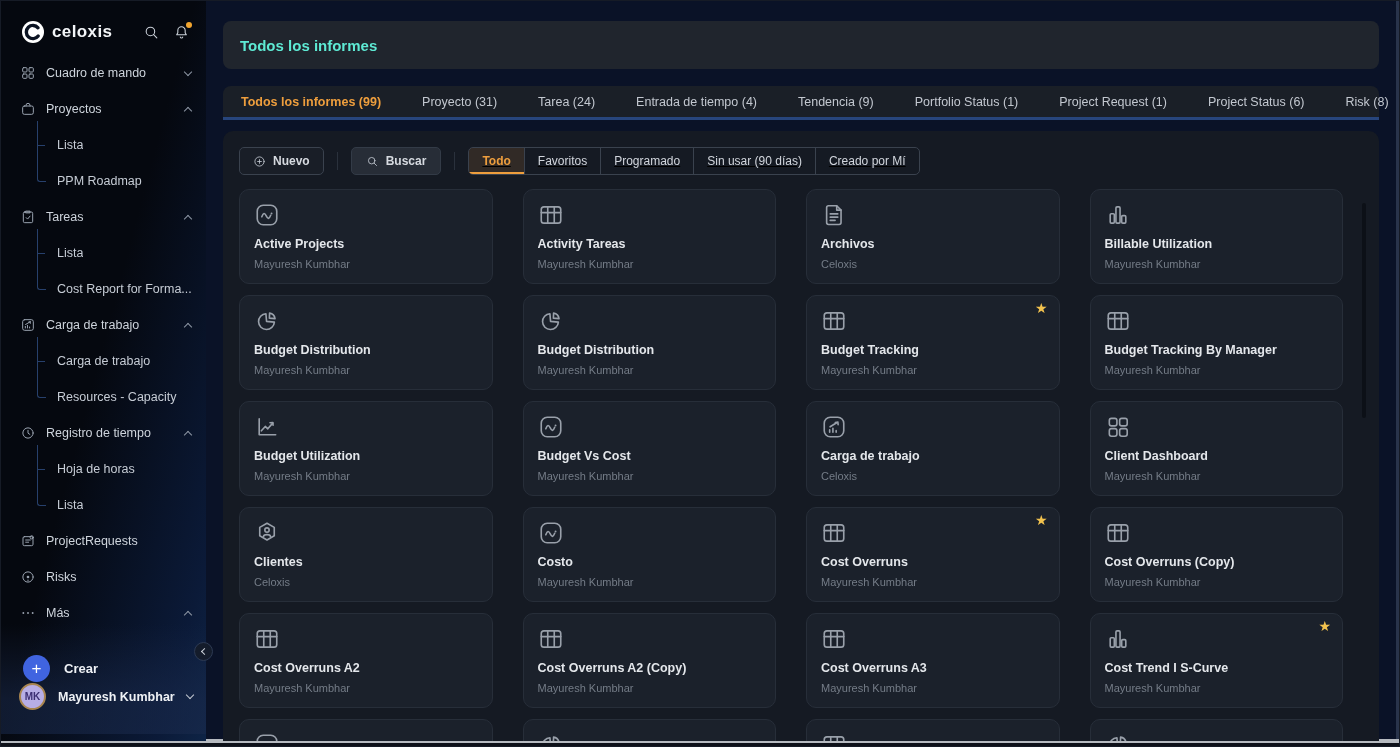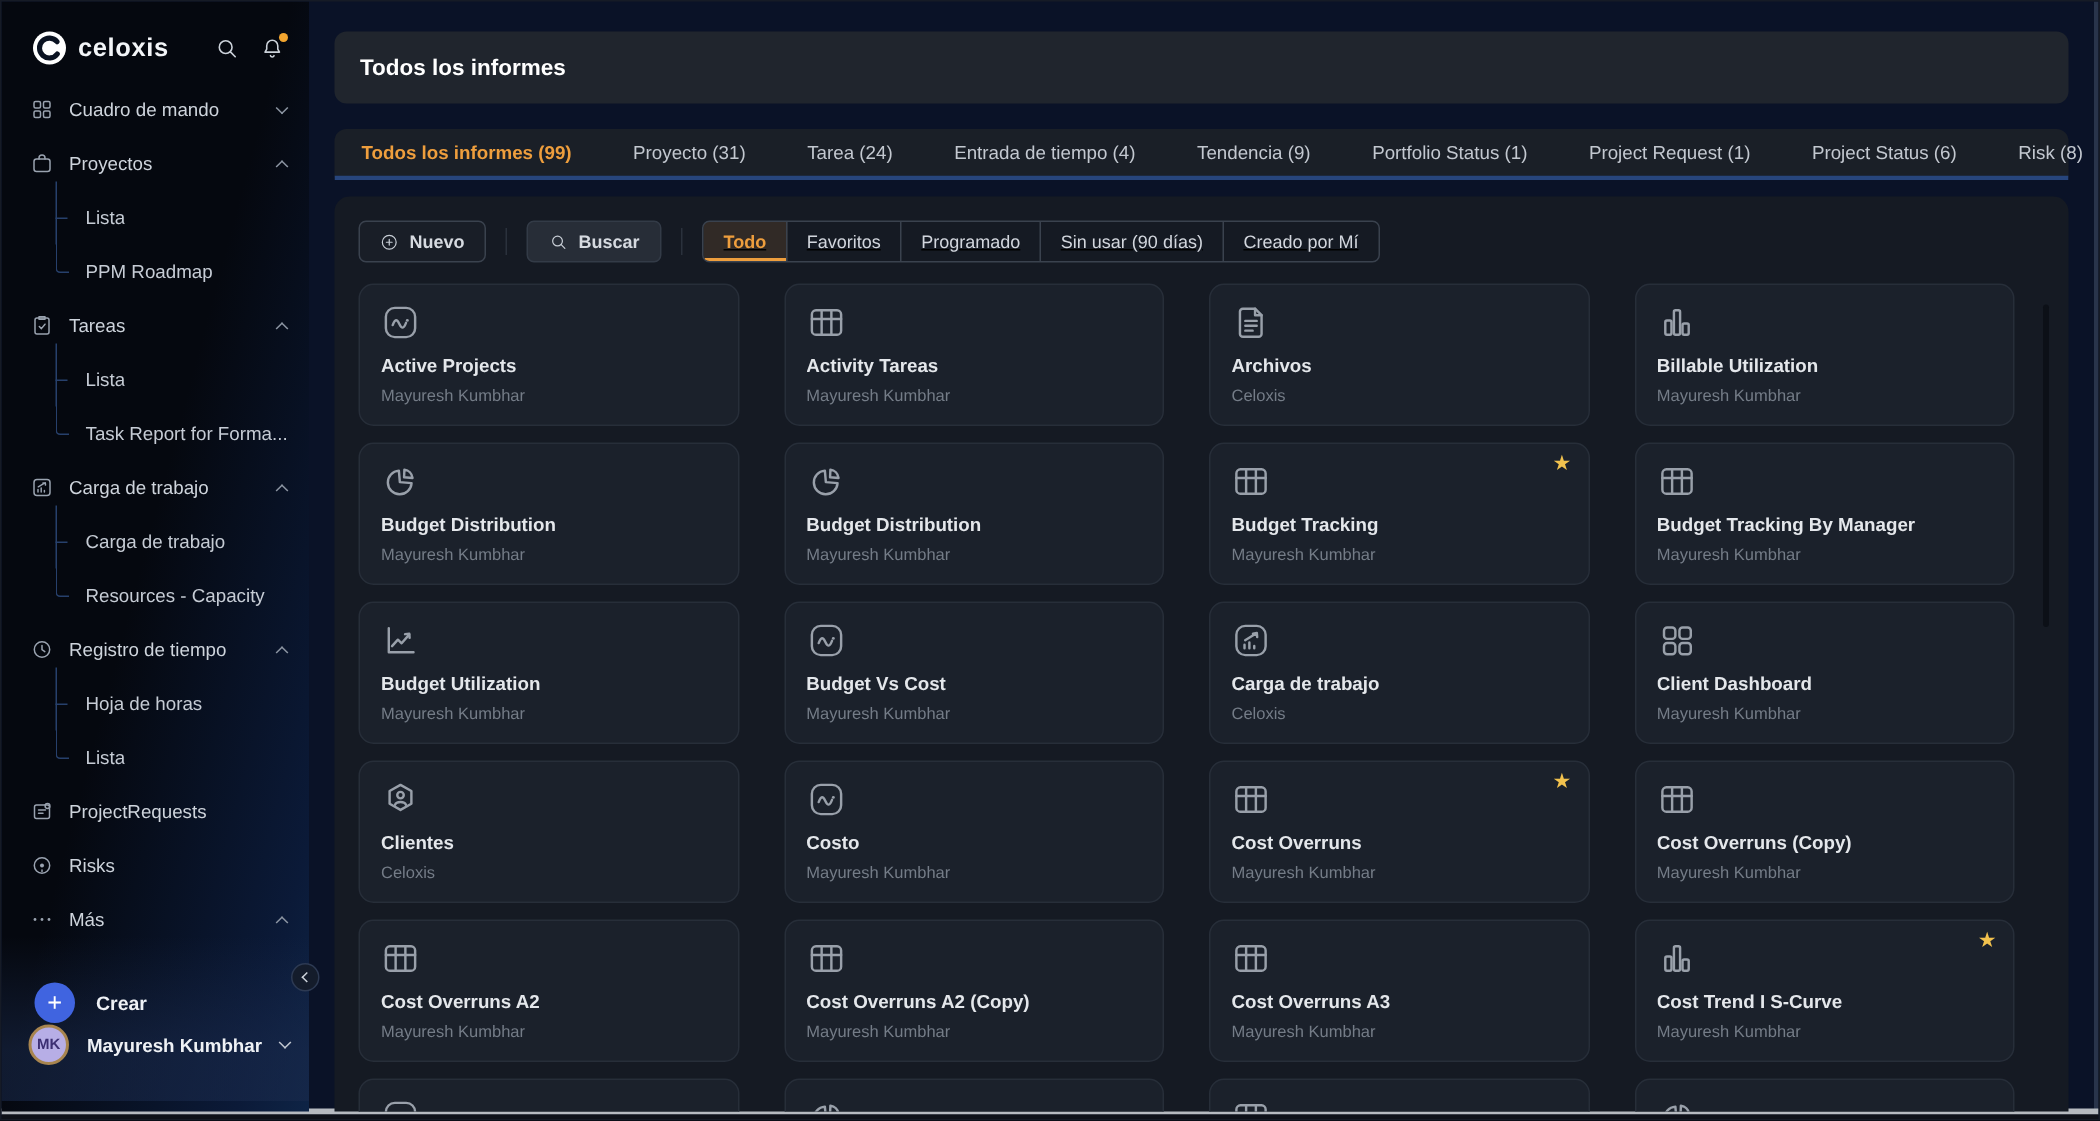--- a/index.html
+++ b/index.html
@@ -59,21 +59,21 @@
             border:2px solid #a8854f; color:#3c2f73; font-size:10px; font-weight:bold;
             display:flex; align-items:center; justify-content:center; }
   .user-name { color:#eef1f5; font-size:12.5px; font-weight:bold; }
   .user-row .chev-down { width:6px; height:6px; border-right:1.5px solid #c3c9d2;
             border-bottom:1.5px solid #c3c9d2; transform:rotate(45deg); margin-top:-3px; }
 
   
   .header-bar { position:absolute; left:222px; top:20px; width:1156px; height:48px;
                 background:#20252d; border-radius:8px; display:flex; align-items:center;
                 padding:0 17px; z-index:1; }
-  .page-title { color:#ffffff; font-size:15px; font-weight:bold; }
+  .page-title { color:#5eead4; font-size:15px; font-weight:bold; }
 
   .tab-bar { position:absolute; left:222px; top:85px; width:1156px; height:34px;
              background:#1a1f27; border-radius:8px 8px 0 0; border-bottom:3px solid #27457c;
              display:flex; align-items:center; padding:0 18px; z-index:1; }
   .tab { background:none; border:none; color:#c3c8d0; font-size:12.5px; cursor:pointer;
          padding:0; margin-right:41px; white-space:nowrap; font-family:inherit; }
   .tab.active { color:#ee9e3d; font-weight:bold; }
 
   .content { position:absolute; left:222px; top:130px; width:1156px; height:610px;
              background:#151a23; border-radius:10px 10px 0 0; padding:16px 36px 0 16px;
@@ -197,21 +197,21 @@
         </div>
         <div class="side-item child branch-mid no-chev">
           <span class="elbow"></span>
 
           <span class="lbl">Lista</span>
 
         </div>
         <div class="side-item child branch-last no-chev">
           <span class="elbow"></span>
 
-          <span class="lbl">Task Report for Forma...</span>
+          <span class="lbl">Cost Report for Forma...</span>
 
         </div>
         <div class="side-item section chev-up">
 
           <span class="icon-slot"><svg class="icon" viewBox="0 0 24 24">
               <rect x="4" y="4" width="16" height="16" rx="3"></rect>
               <path d="M8 16.5v-2.4M11.2 16.5v-4M14.4 16.5v-1.6"></path>
               <path d="M8.3 11.3l7-4.1M15.3 7.2l.2 2.4M15.3 7.2l-2.3.4"></path>
             </svg></span>
           <span class="lbl">Carga de trabajo</span>

